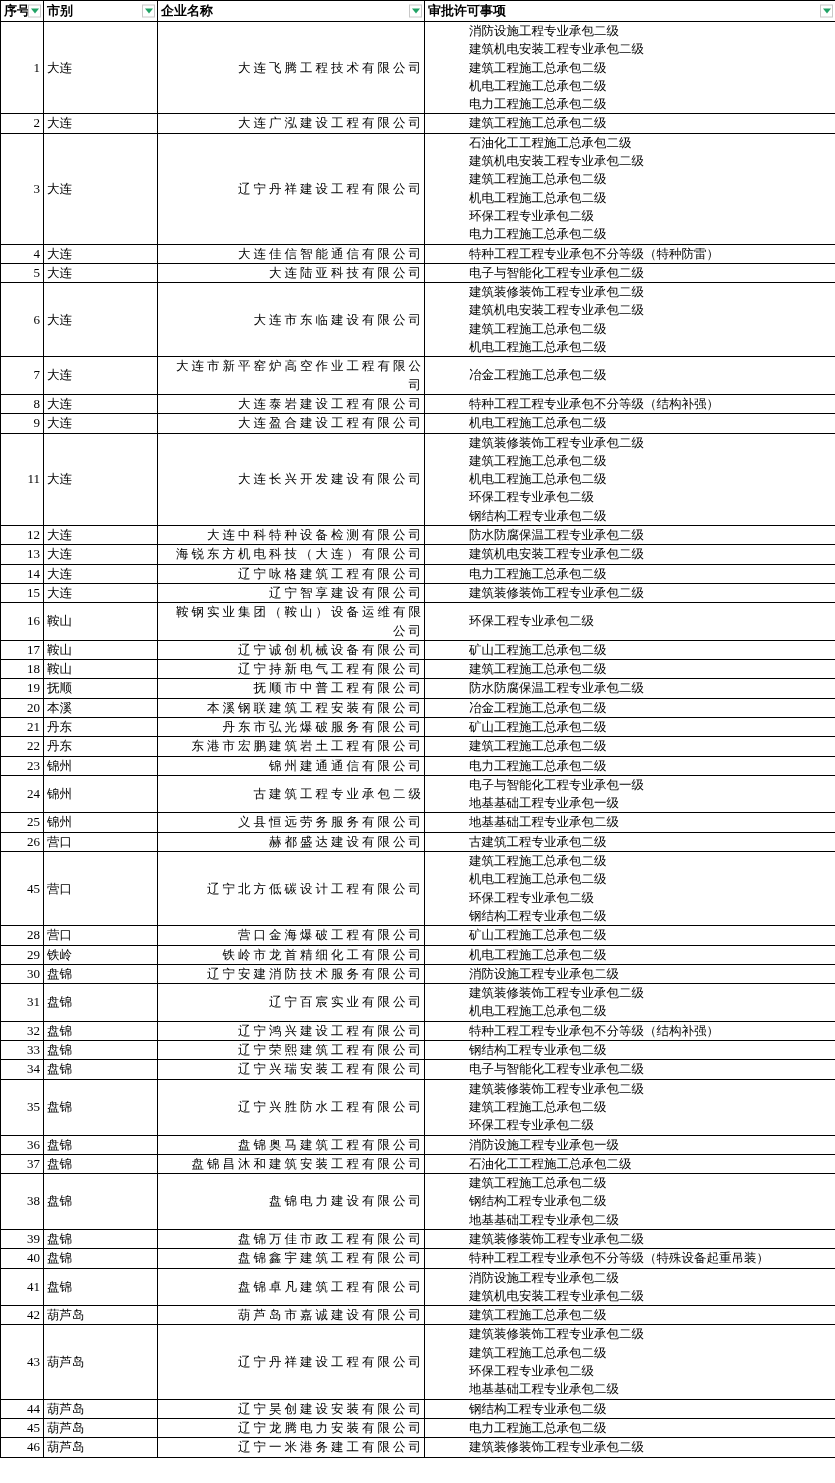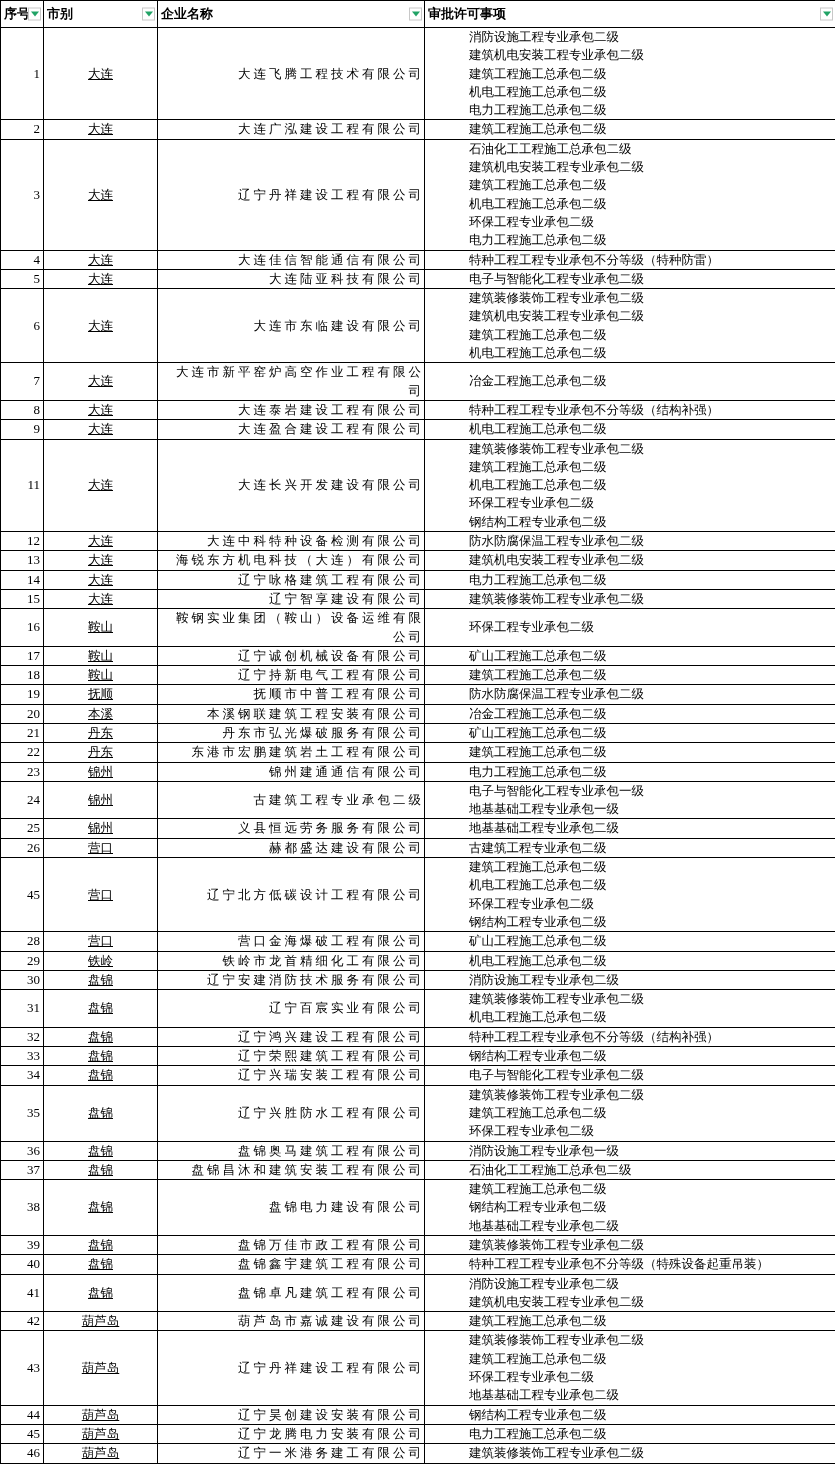--- a/index.html
+++ b/index.html
@@ -1,26 +1,26 @@
 <!DOCTYPE html>
 <html style="--filter-green: #21a366;"><head>
 <meta charset="utf-8">
 <style>
   html,body{margin:0;padding:0;background:#fff;}
   body{width:835px;color:#000;font-family:"Liberation Serif","DejaVu Serif",serif;}
   table{border-collapse:collapse;table-layout:fixed;width:835px;}
   th,td{border:1px solid #000;overflow:hidden;box-sizing:border-box;}
-  .hcell{position:relative;height:27px;font-weight:bold;font-size:13px;padding:0 3px;white-space:nowrap;vertical-align:middle;}
+  .hcell{position:relative;height:21px;font-weight:bold;font-size:13px;padding:0 3px;white-space:nowrap;vertical-align:middle;}
   .h0,.h1{text-align:left;}
   .h2,.h3{text-align:left;}
   .fbtn{position:absolute;right:2px;top:50%;transform:translateY(-50%);width:13px;height:13px;background:#fff;border:1px solid #c8c8c8;box-sizing:border-box;display:inline-flex;align-items:center;justify-content:center;cursor:pointer;}
   .ftri{width:0;height:0;border-left:4px solid transparent;border-right:4px solid transparent;border-top:5px solid var(--filter-green,#21a366);}
   td{font-size:12.5px;vertical-align:middle;padding:0 3px;line-height:18.3px;}
   .c-no{text-align:right;padding-right:3px;font-size:13px;}
-  .c-city{text-align:center;text-decoration:underline;}
+  .c-city{text-align:left;}
   .c-name{text-align:right;letter-spacing:3px;padding-right:0;line-height:18.3px;}
   .c-lic{text-align:left;padding-left:44px;}
   .lic-line{line-height:18.3px;white-space:nowrap;}
 </style>
 </head>
 <body>
 
 <table>
   <colgroup>
     <col style="width:43px">

